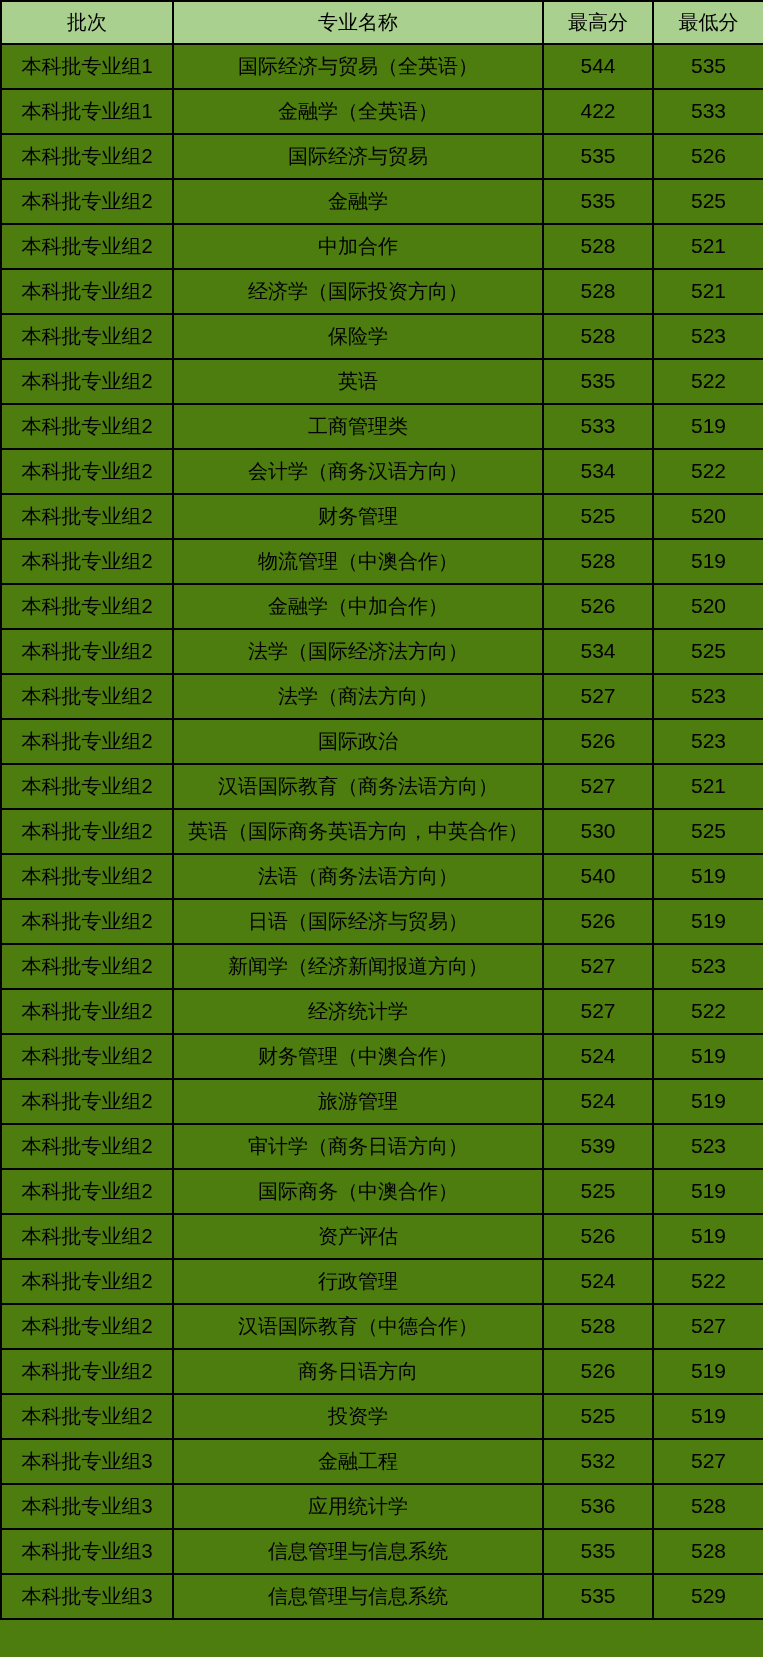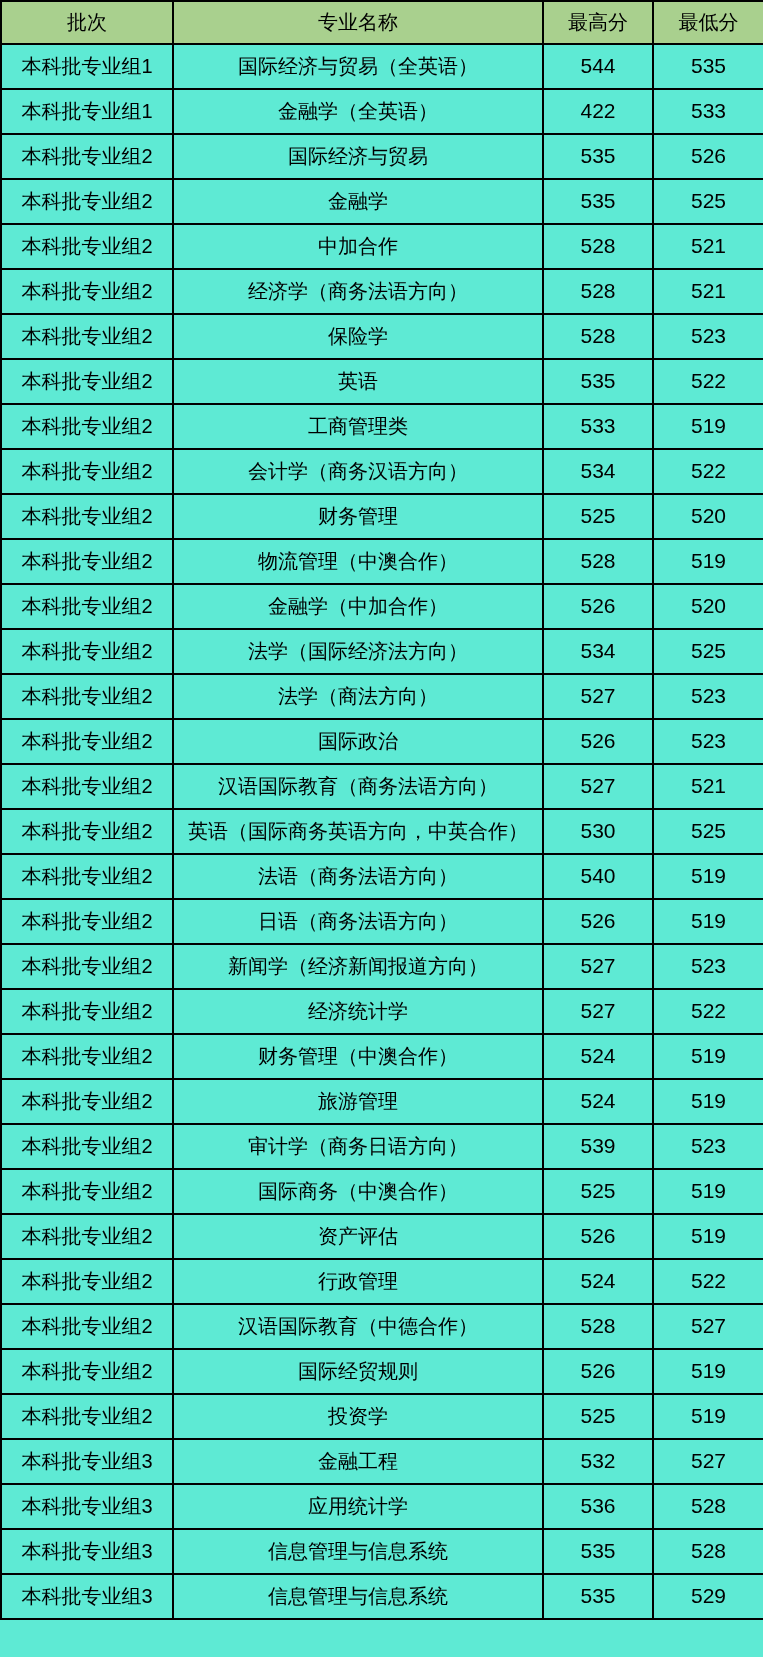--- a/index.html
+++ b/index.html
@@ -5,21 +5,21 @@
   html, body {
     margin: 0;
     padding: 0;
     background: #ffffff;
     font-family: "Liberation Sans", "DejaVu Sans", sans-serif;
   }
   .page {
     width: 763px;
     height: 1657px;
     box-sizing: border-box;
-    background: #5eead4;
+    background: #4d7c0f;
   }
   table.score-table {
     width: 763px;
     border-collapse: collapse;
     table-layout: fixed;
     color: var(--text-color, #000000);
   }
   table.score-table col.col-batch { width: 172px; }
   table.score-table col.col-major { width: 370px; }
   table.score-table col.col-max   { width: 110px; }
@@ -92,21 +92,21 @@
           <td class="num">525</td>
         </tr>
         <tr>
           <td>本科批专业组2</td>
           <td>中加合作</td>
           <td class="num">528</td>
           <td class="num">521</td>
         </tr>
         <tr>
           <td>本科批专业组2</td>
-          <td>经济学（商务法语方向）</td>
+          <td>经济学（国际投资方向）</td>
           <td class="num">528</td>
           <td class="num">521</td>
         </tr>
         <tr>
           <td>本科批专业组2</td>
           <td>保险学</td>
           <td class="num">528</td>
           <td class="num">523</td>
         </tr>
         <tr>
@@ -176,21 +176,21 @@
           <td class="num">525</td>
         </tr>
         <tr>
           <td>本科批专业组2</td>
           <td>法语（商务法语方向）</td>
           <td class="num">540</td>
           <td class="num">519</td>
         </tr>
         <tr>
           <td>本科批专业组2</td>
-          <td>日语（商务法语方向）</td>
+          <td>日语（国际经济与贸易）</td>
           <td class="num">526</td>
           <td class="num">519</td>
         </tr>
         <tr>
           <td>本科批专业组2</td>
           <td>新闻学（经济新闻报道方向）</td>
           <td class="num">527</td>
           <td class="num">523</td>
         </tr>
         <tr>
@@ -236,21 +236,21 @@
           <td class="num">522</td>
         </tr>
         <tr>
           <td>本科批专业组2</td>
           <td>汉语国际教育（中德合作）</td>
           <td class="num">528</td>
           <td class="num">527</td>
         </tr>
         <tr>
           <td>本科批专业组2</td>
-          <td>国际经贸规则</td>
+          <td>商务日语方向</td>
           <td class="num">526</td>
           <td class="num">519</td>
         </tr>
         <tr>
           <td>本科批专业组2</td>
           <td>投资学</td>
           <td class="num">525</td>
           <td class="num">519</td>
         </tr>
         <tr>

